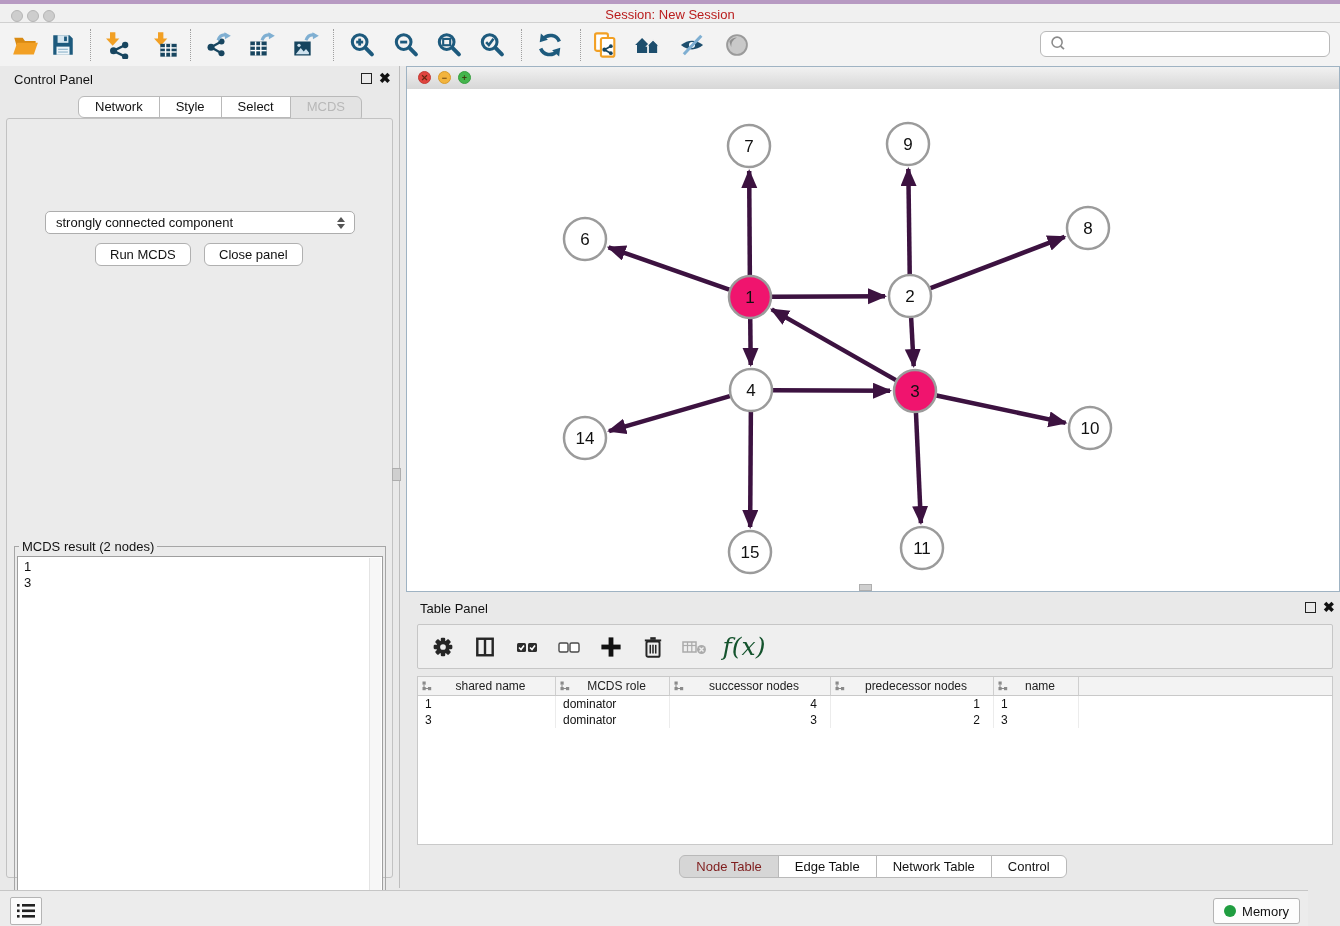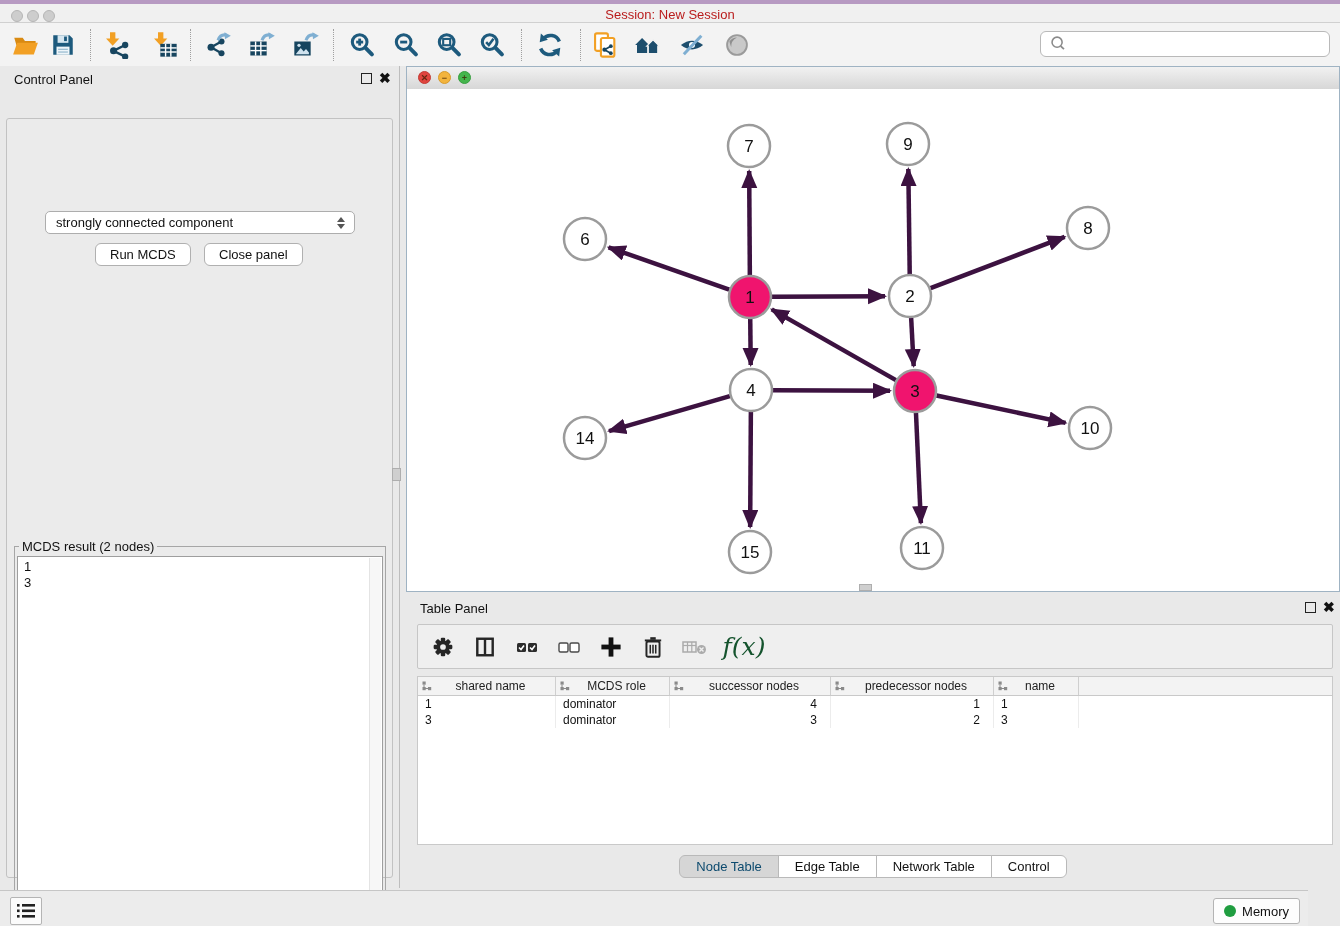--- a/index.html
+++ b/index.html
@@ -84,21 +84,21 @@
   .tr{display:flex;height:16px;}
   .td{font-size:12px;line-height:16px;box-sizing:border-box;border-right:1px solid #ececec;
       white-space:nowrap;overflow:hidden;color:#111;}
   .td.left{text-align:left;padding-left:7px;}
   .td.right{text-align:right;padding-right:13px;}
   #tbl-tabs{position:absolute;left:0;width:934px;top:260px;display:flex;justify-content:center;}
   .tp-tab{height:21px;line-height:21px;padding:0 16px;background:#fff;border:1px solid #b9b9b9;
           font-size:13px;margin-left:-1px;color:#111;}
   .tp-tab:first-child{border-radius:6px 0 0 6px;margin-left:0;}
   .tp-tab:last-child{border-radius:0 6px 6px 0;}
-  .tp-tab.sel{background:#d6d6d6;color:#0c4a6e;}
+  .tp-tab.sel{background:#d6d6d6;color:#7f1d1d;}
   
   #statusbar{position:absolute;left:0;top:890px;width:1308px;height:36px;background:#ececec;
              border-top:1px solid #c6c6c6;box-sizing:border-box;}
   #list-btn{position:absolute;left:10px;top:6px;width:30px;height:26px;background:#fbfbfb;
             border:1px solid #b4b4b4;border-radius:2px;display:flex;align-items:center;justify-content:center;}
   #memory-btn{position:absolute;right:8px;top:7px;height:24px;background:#fdfdfd;border:1px solid #b4b4b4;
               border-radius:3px;display:flex;align-items:center;gap:6px;padding:0 10px;font-size:13px;color:#111;}
   #memory-dot{width:12px;height:12px;border-radius:50%;background:#1f9d40;}
 </style>
 </head>
@@ -273,20 +273,26 @@
       <input value="" placeholder="" style="">
     </div>
   </div>
 
   <div id="control-panel">
     <div id="cp-header">
       <span id="cp-title">Control Panel</span>
       <span class="panel-float" style="left:361px;top:7px"></span>
       <span class="panel-close" style="left:379px;top:7px">✖</span>
     </div>
+    <div id="cp-tabs">
+        <div class="cp-tab">Network</div>
+        <div class="cp-tab">Style</div>
+        <div class="cp-tab">Select</div>
+        <div class="cp-tab sel">MCDS</div>
+      </div>
     <div id="cp-body">
       <div id="opt-select">
         <span class="val">strongly connected component</span>
         <span class="stepper">
             <i class="up"></i>
             <i class="dn"></i>
           </span>
       </div>
       <button class="cp-btn" style="left:88px">Run MCDS</button>
       <button class="cp-btn" style="left:197px">Close panel</button>

